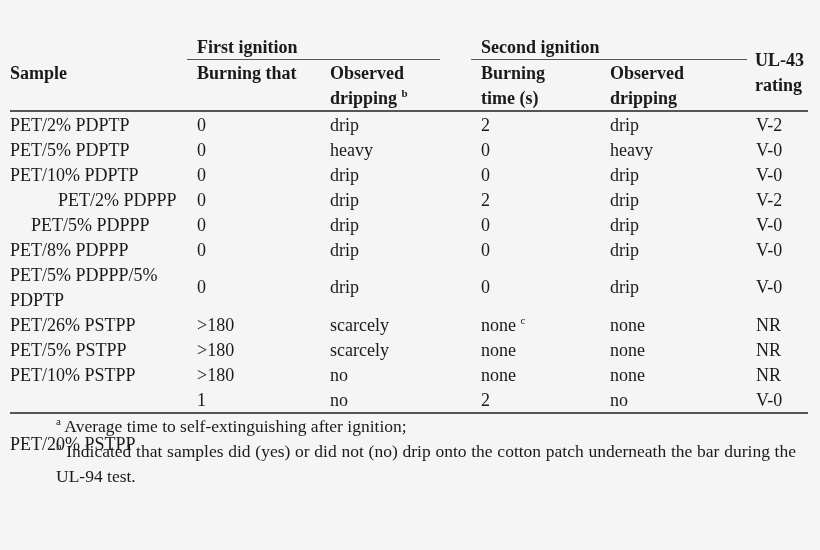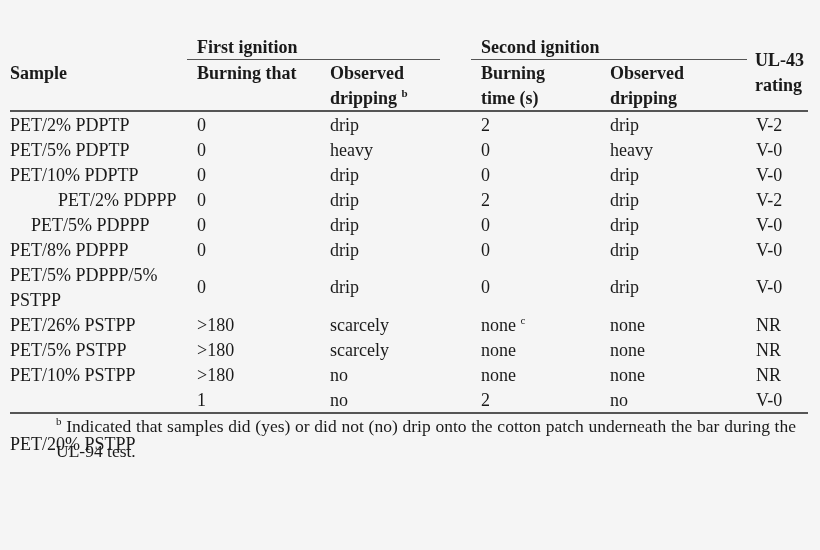--- a/index.html
+++ b/index.html
@@ -125,21 +125,21 @@
 
     <div class="cell" style="left:0;   top:238px;">PET/8% PDPPP</div>
     <div class="cell" style="left:187px; top:238px;">0</div>
     <div class="cell" style="left:320px; top:238px;">drip</div>
     <div class="cell" style="left:471px; top:238px;">0</div>
     <div class="cell" style="left:600px; top:238px;">drip</div>
     <div class="cell" style="left:746px; top:238px;">V-0</div>
 
     <div class="cell" style="left:0;   top:263px;">
       <div>PET/5% PDPPP/5%</div>
-      <div>PSTPP</div>
+      <div>PDPTP</div>
     </div>
     <div class="cell" style="left:187px; top:275px;">0</div>
     <div class="cell" style="left:320px; top:275px;">drip</div>
     <div class="cell" style="left:471px; top:275px;">0</div>
     <div class="cell" style="left:600px; top:275px;">drip</div>
     <div class="cell" style="left:746px; top:275px;">V-0</div>
 
     <div class="cell" style="left:0;   top:313px;">PET/26% PSTPP</div>
     <div class="cell" style="left:187px; top:313px;">&gt;180</div>
     <div class="cell" style="left:320px; top:313px;">scarcely</div>
@@ -166,14 +166,15 @@
     <div class="cell" style="left:320px; top:388px;">no</div>
     <div class="cell" style="left:471px; top:388px;">2</div>
     <div class="cell" style="left:600px; top:388px;">no</div>
     <div class="cell" style="left:746px; top:388px;">V-0</div>
   </div>
 
   <div class="rule" style="left:0px; top:412px; width:798px;"></div>
 </div>
 
 <div class="notes">
+  <p class="note"><sup>a</sup> <span>Average time to self-extinguishing after ignition;</span></p>
   <p class="note"><sup>b</sup> <span>Indicated that samples did (yes) or did not (no) drip onto the cotton patch underneath the bar during the UL-94 test.</span></p>
 </div>
 
 </body></html>

